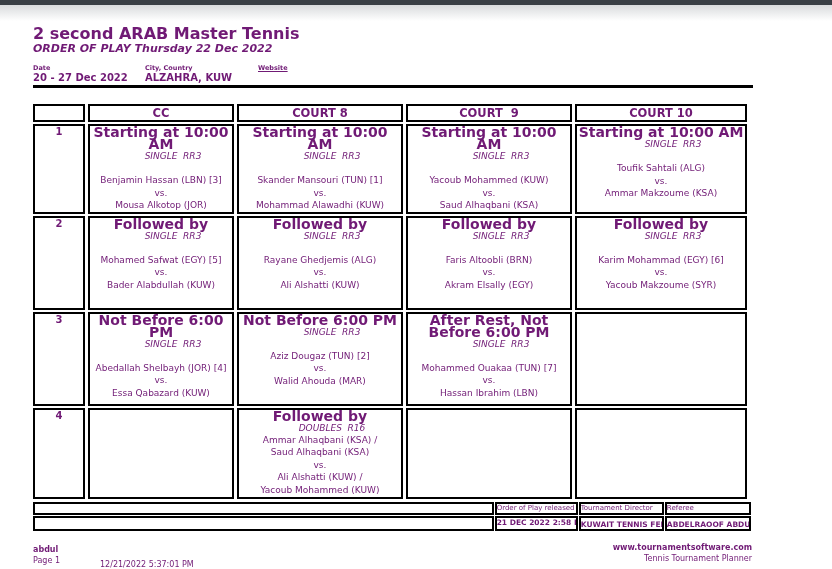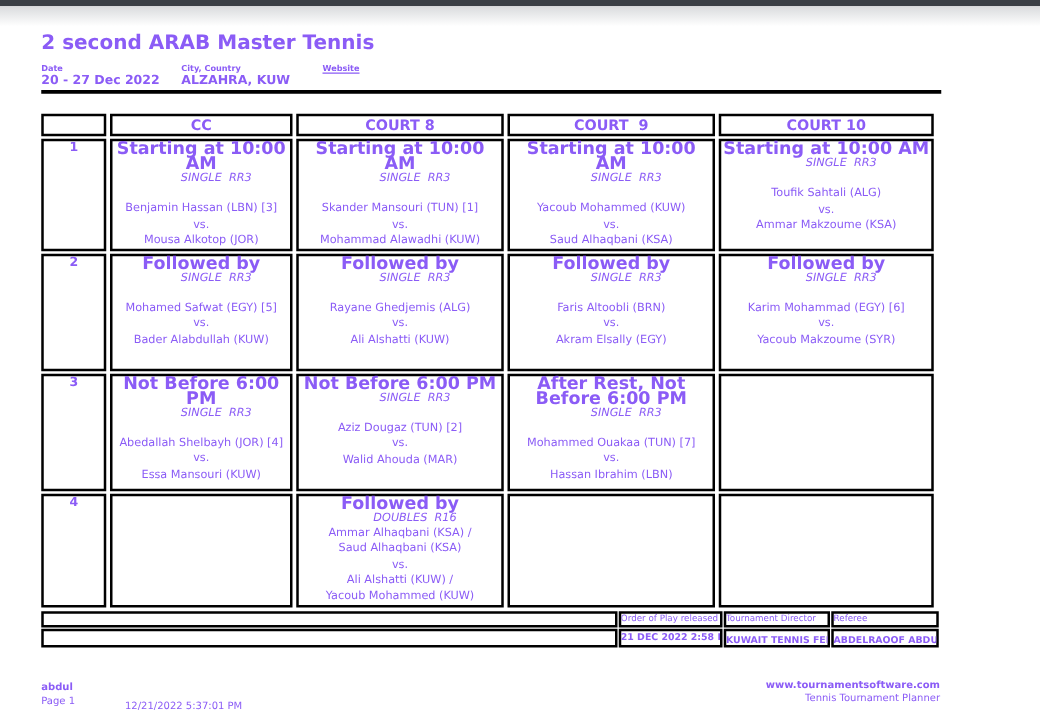--- a/index.html
+++ b/index.html
@@ -1,18 +1,18 @@
 <!DOCTYPE html>
 <html><head>
 <meta charset="utf-8">
 <style>
   html,body { margin:0; padding:0; background:#fff; }
   .page {
     position:relative; width:832px; height:569px; background:#fff;
-    font-family:"DejaVu Sans","Liberation Sans",sans-serif; color:#8b5cf6;
+    font-family:"DejaVu Sans","Liberation Sans",sans-serif; color:#701a75;
     overflow:hidden;
   }
   .topbar { position:absolute; top:0; left:0; width:832px; height:5px; background:#3a3f45; }
   .topbar-fade { position:absolute; top:5px; left:0; width:832px; height:16px;
     background:linear-gradient(#d9dbdd,#ffffff); }
   .content { position:absolute; left:33px; top:0; width:720px; }
   .title { margin:25px 0 0 0; font-size:16px; font-weight:bold; line-height:17px; }
   .subtitle { font-size:11px; font-weight:bold; font-style:italic; line-height:13px; }
   .inforow { position:relative; margin-top:9px; height:21px; }
   .inf { position:absolute; top:0; }
@@ -58,20 +58,21 @@
 </style>
 </head>
 <body>
 
 <div class="page">
   <div class="topbar"></div>
   <div class="topbar-fade"></div>
 
   <div class="content">
     <div class="title">2 second ARAB Master Tennis</div>
+    <div class="subtitle">ORDER OF PLAY Thursday 22 Dec 2022</div>
 
     <div class="inforow">
       <div class="inf inf-date">
         <div class="inf-label">Date</div>
         <div class="inf-value">20 - 27 Dec 2022</div>
       </div>
       <div class="inf inf-city">
         <div class="inf-label">City, Country</div>
         <div class="inf-value">ALZAHRA, KUW</div>
       </div>
@@ -172,21 +173,21 @@
       </tr>
 
       <tr class="r3">
         <td class="numcell">3</td>
         <td class="match">
           <div class="m-note">Not Before 6:00 PM</div>
           <div class="m-event">SINGLE  RR3</div>
           <div class="m-blank"></div>
           <div class="m-player">Abedallah Shelbayh (JOR) [4]</div>
           <div class="m-vs">vs.</div>
-          <div class="m-player">Essa Mansouri (KUW)</div>
+          <div class="m-player">Essa Qabazard (KUW)</div>
         </td>
         <td class="match">
           <div class="m-note">Not Before 6:00 PM</div>
           <div class="m-event">SINGLE  RR3</div>
           <div class="m-blank"></div>
           <div class="m-player">Aziz Dougaz (TUN) [2]</div>
           <div class="m-vs">vs.</div>
           <div class="m-player">Walid Ahouda (MAR)</div>
         </td>
         <td class="match">

